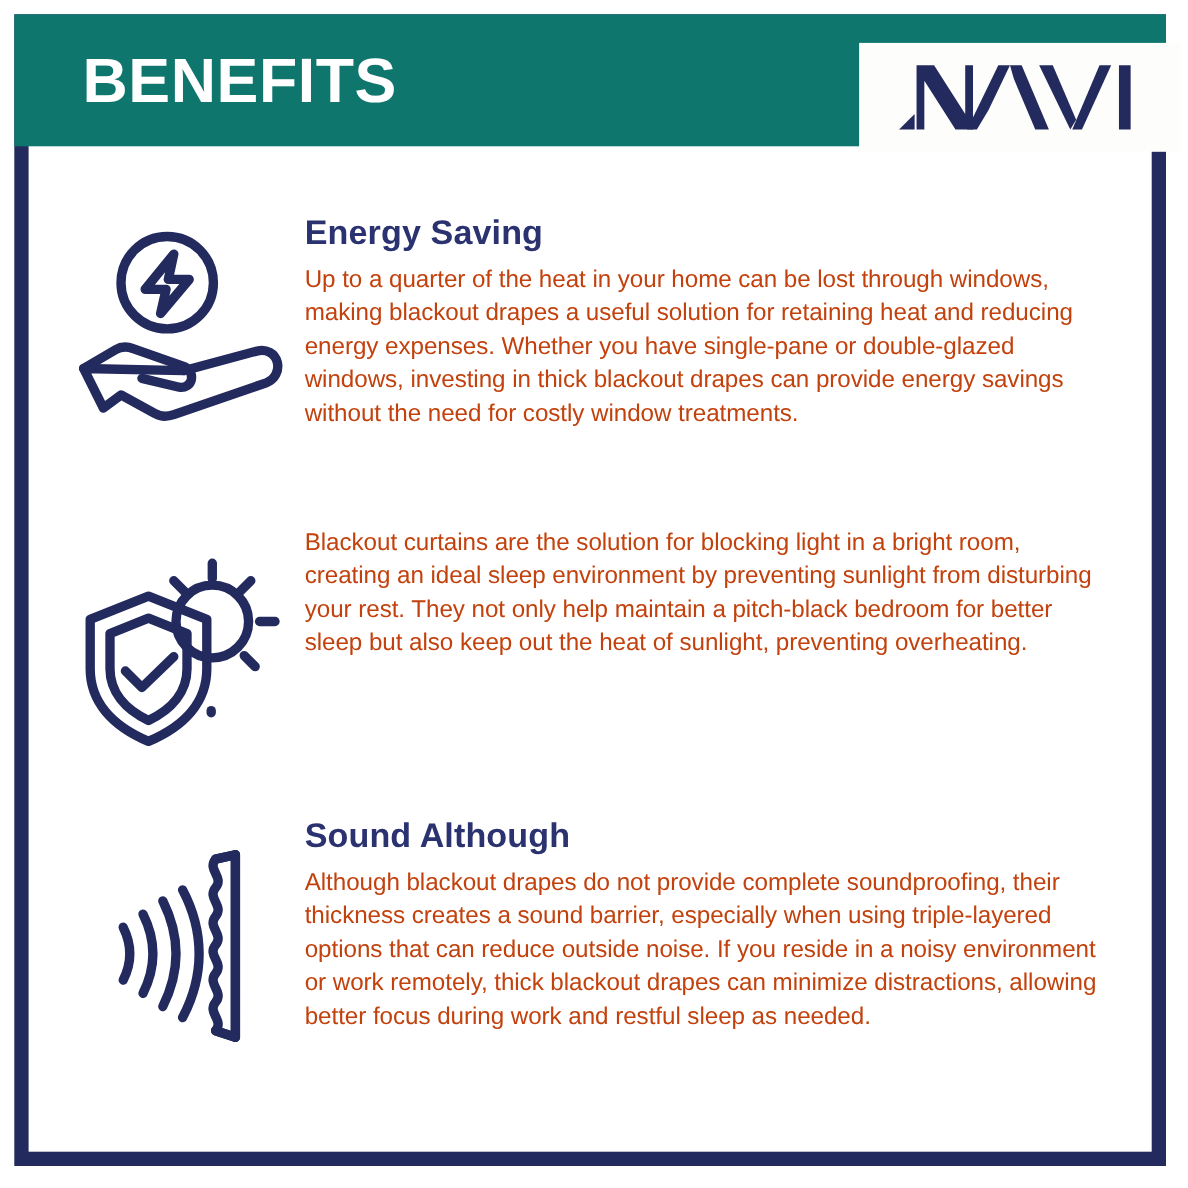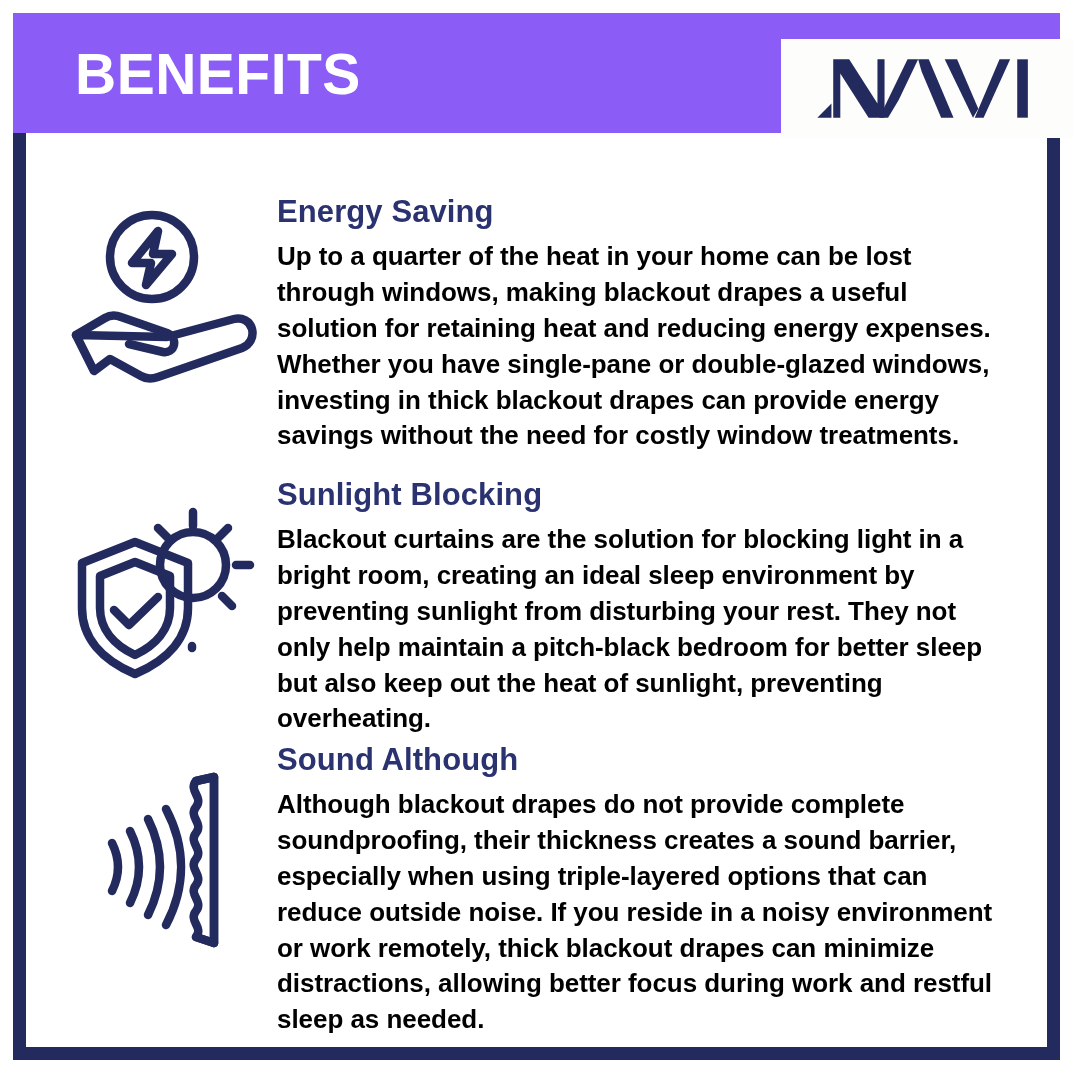--- a/index.html
+++ b/index.html
@@ -34,21 +34,21 @@
     background: #ffffff;
   }
 
   
   .header-band {
     position: absolute;
     left: 13px;
     top: 13px;
     width: 1047px;
     height: 120px;
-    background: #8b5cf6;
+    background: #0f766e;
     box-sizing: border-box;
   }
 
   .header-title {
     position: absolute;
     left: 62px;
     top: 33px;
     font-size: 57px;
     font-weight: bold;
     color: #ffffff;
@@ -116,26 +116,25 @@
   .sec-title {
     font-size: 31px;
     font-weight: bold;
     color: #2b3270;
     line-height: 1.1;
     margin: 0 0 10px 0;
     letter-spacing: 0.1px;
   }
 
   .sec-body {
-    font-size: 26px;
-    color: #000000;
+    font-size: 22px;
+    color: #c2410c;
     line-height: 1.38;
     margin: 0;
     letter-spacing: -0.05px;
-    font-weight: bold;
   }
 </style>
 </head>
 <body>
 
 <div id="poster">
 
   <div class="frame"></div>
 
   <div class="header-band">
@@ -199,21 +198,20 @@
                    C32 162 12 140 12 110 Z"></path>
 
           <path d="M30 78 L65 64 L100 78 L100 110
                    C100 131 86 147 65 157
                    C44 147 30 131 30 110 Z"></path>
 
           <path d="M44 112 L59 127 L88 99"></path>
         </svg>
       </div>
       <div class="text-col">
-        <h2 class="sec-title">Sunlight Blocking</h2>
         <p class="sec-body">Blackout curtains are the solution for blocking light in a bright room, creating an ideal sleep environment by preventing sunlight from disturbing your rest. They not only help maintain a pitch-black bedroom for better sleep but also keep out the heat of sunlight, preventing overheating.</p>
       </div>
     </div>
 
     <div class="section" id="section-2">
       <div class="icon-wrap">
         <svg viewBox="0 0 155 180" fill="none" stroke="#232a5e" stroke-width="8.5" stroke-linecap="round" stroke-linejoin="round">
 
           <path d="M16 72 C24 88 24 104 16 120"></path>
           <path d="M34 60 C46 84 46 108 34 132"></path>

